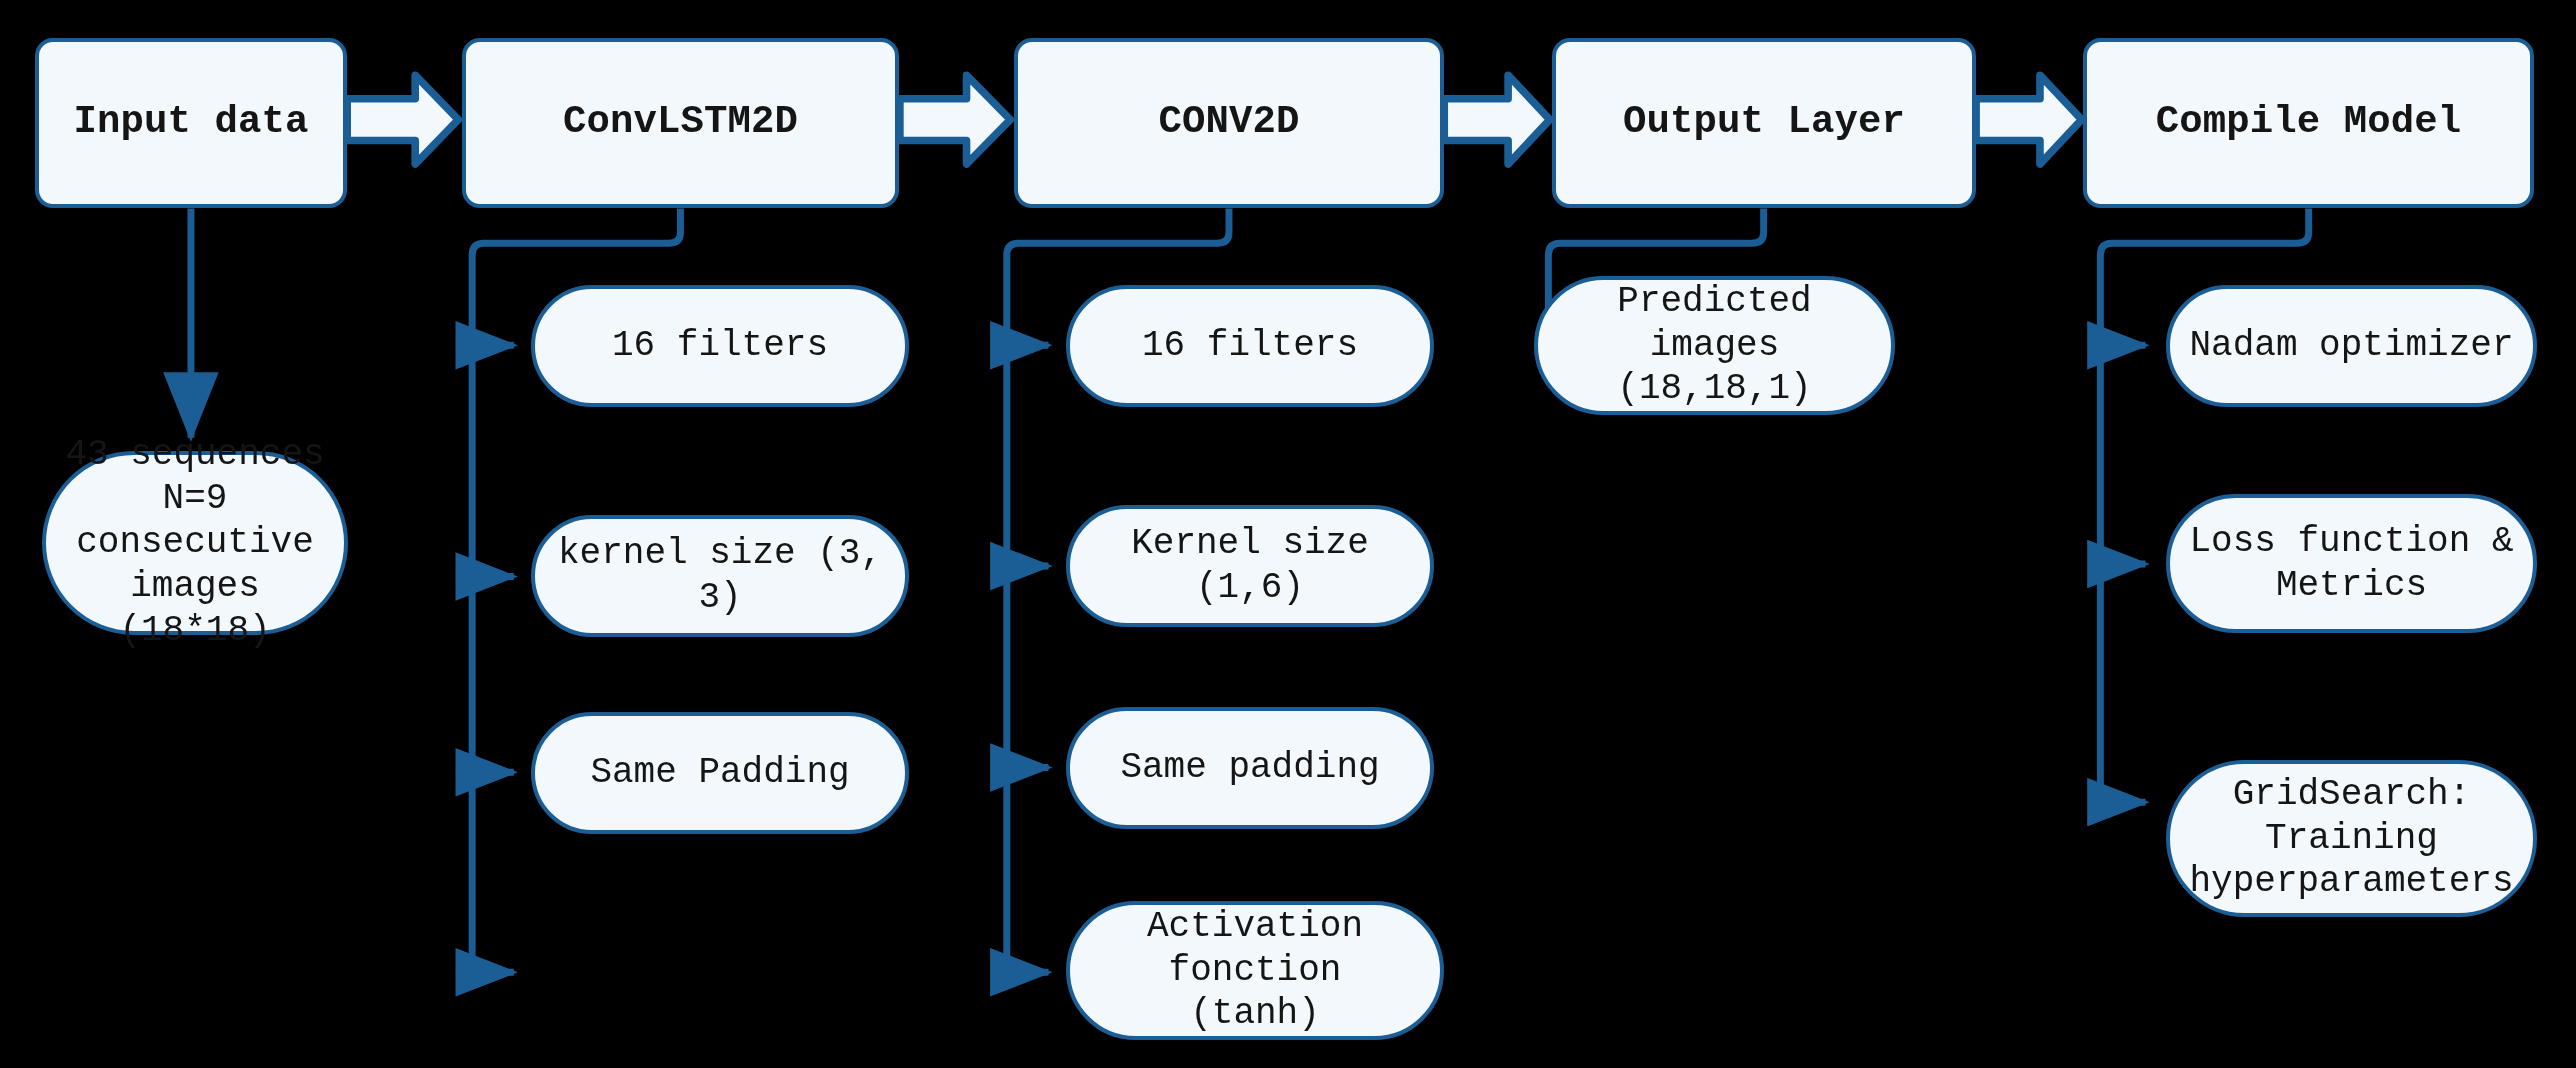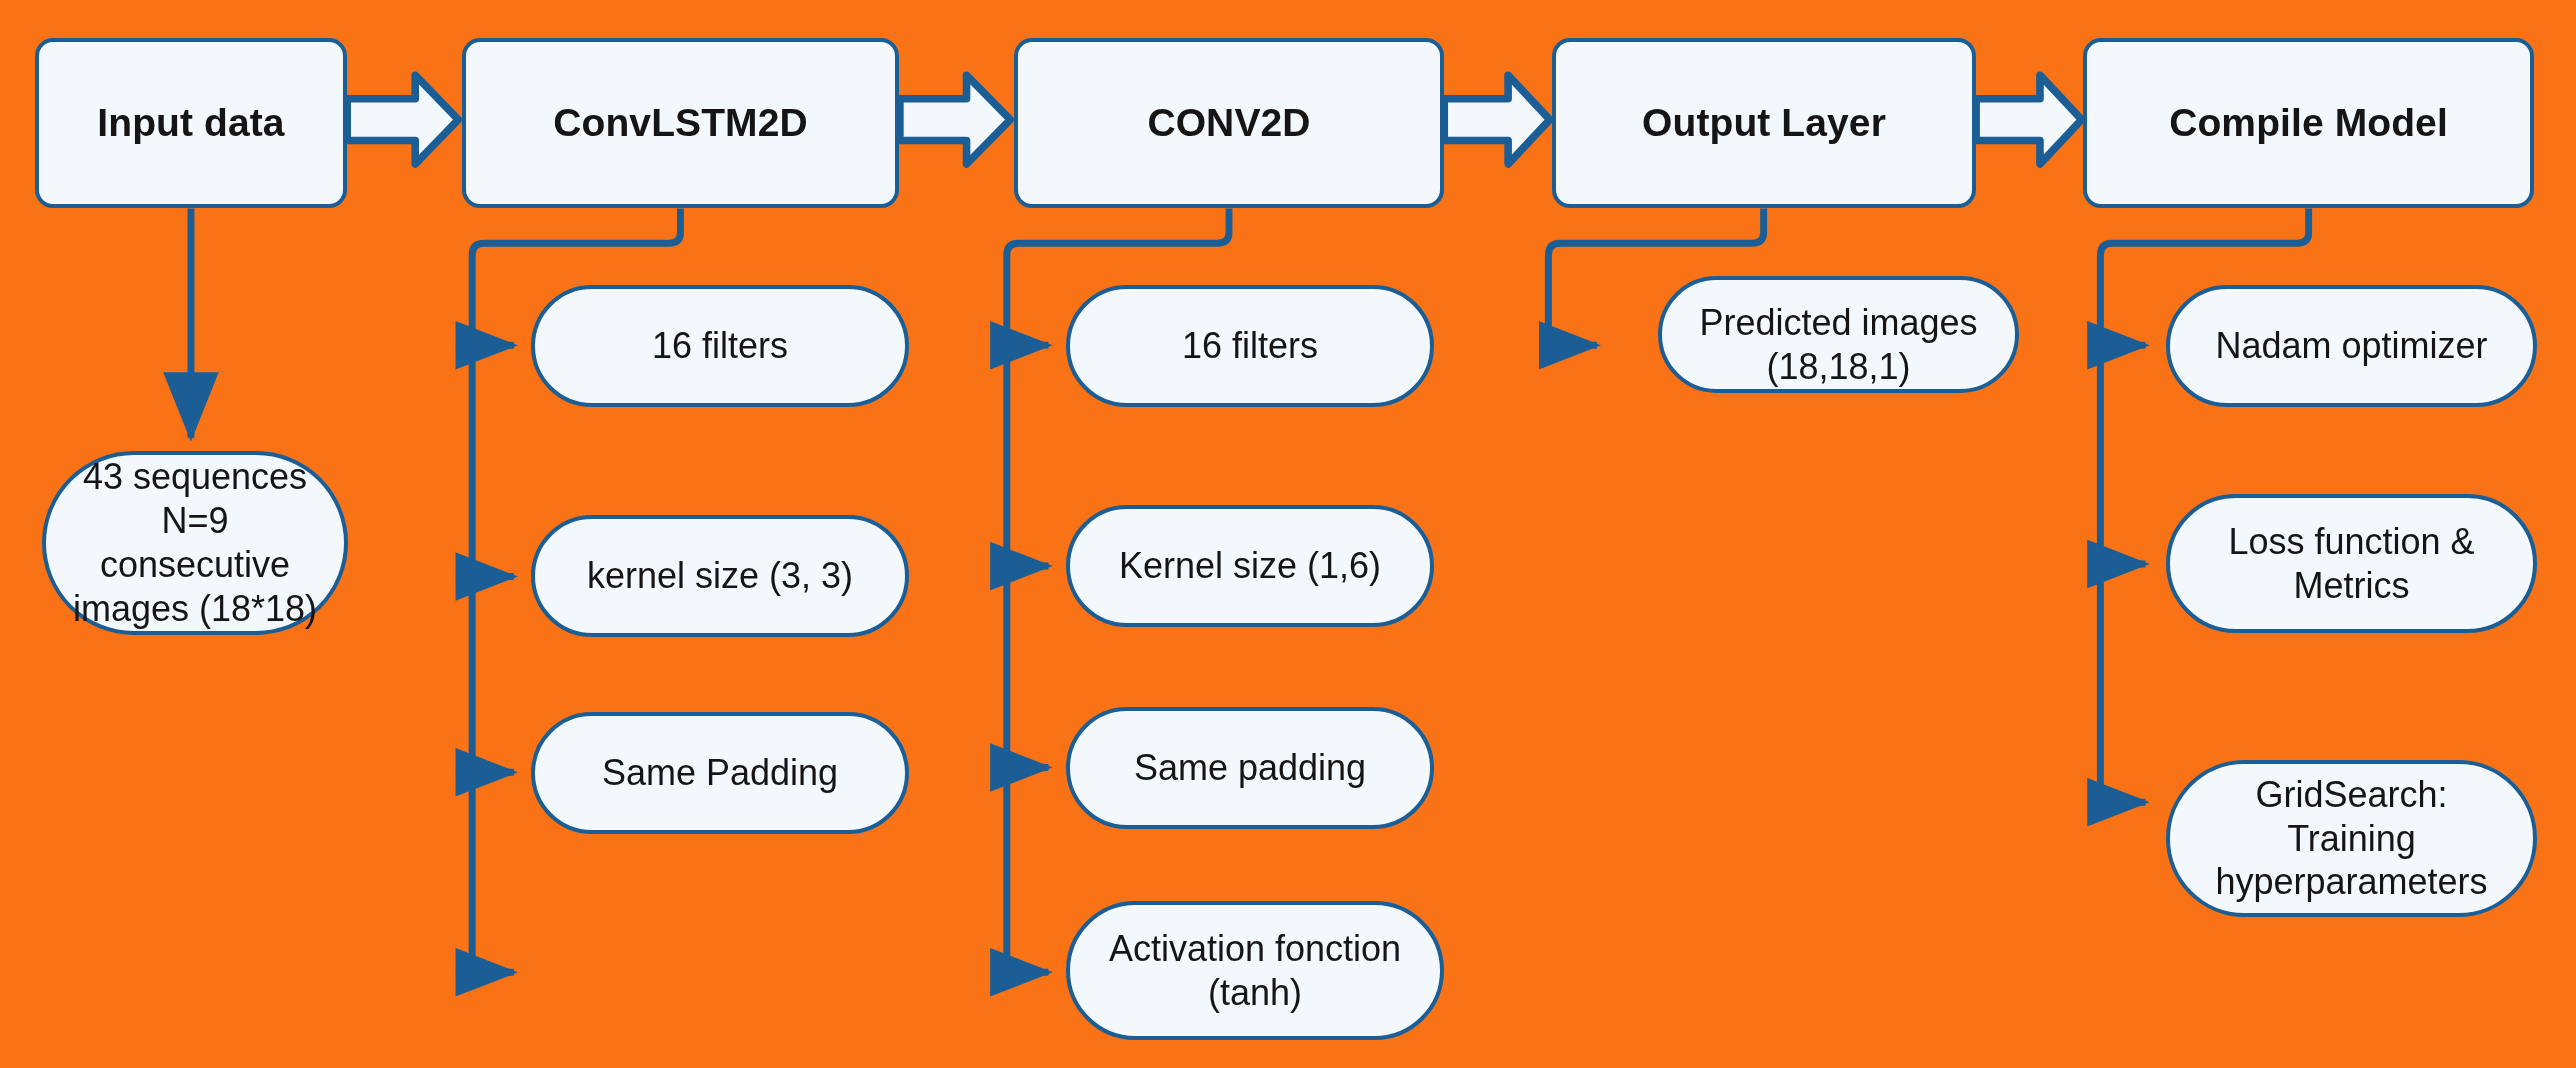--- a/index.html
+++ b/index.html
@@ -5,22 +5,23 @@
 <style>
   html,body{margin:0;padding:0;background:#ffffff;}
   body{
     font-family:"Liberation Sans", sans-serif;
     -webkit-font-smoothing:antialiased;
   }
   #stage{
     position:relative;
     width:2576px;
     height:1069px;
-    background:#f97316;
+    background:#000000;
     overflow:hidden;
+    font-family:Liberation Mono, monospace;
   }
   #svg-layer{
     position:absolute;
     left:0; top:0;
     width:2576px;
     height:1069px;
     pointer-events:none;
   }
   .node{
     position:absolute;
@@ -151,21 +152,21 @@
 
   <div class="node pill" style="left:1066px; top:707px; width:368px; height:122px;">
     <span class="txt">Same padding</span>
   </div>
 
   <div class="node pill" style="left:1066px; top:901px; width:378px; height:139px;">
     <span class="txt">Activation fonction
 (tanh)</span>
   </div>
 
-  <div class="node pill" style="left:1658px; top:276px; width:361px; height:117px;align-items:flex-end;">
+  <div class="node pill" style="left:1534px; top:276px; width:361px; height:139px;">
     <span class="txt">Predicted images
 (18,18,1)</span>
   </div>
 
   <div class="node pill" style="left:2166px; top:285px; width:371px; height:122px;">
     <span class="txt">Nadam optimizer</span>
   </div>
 
   <div class="node pill" style="left:2166px; top:494px; width:371px; height:139px;">
     <span class="txt">Loss function &amp;

